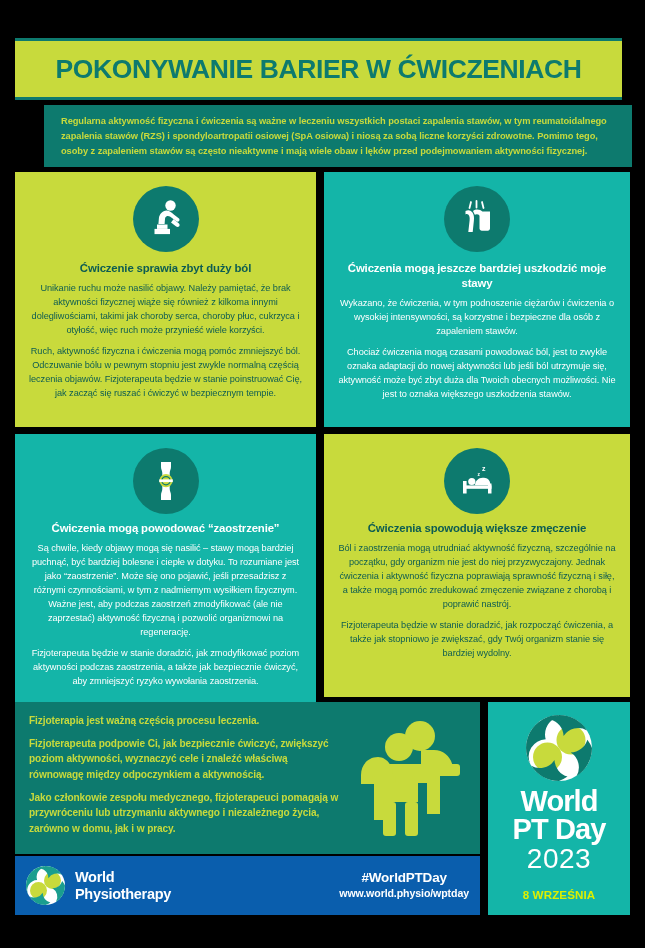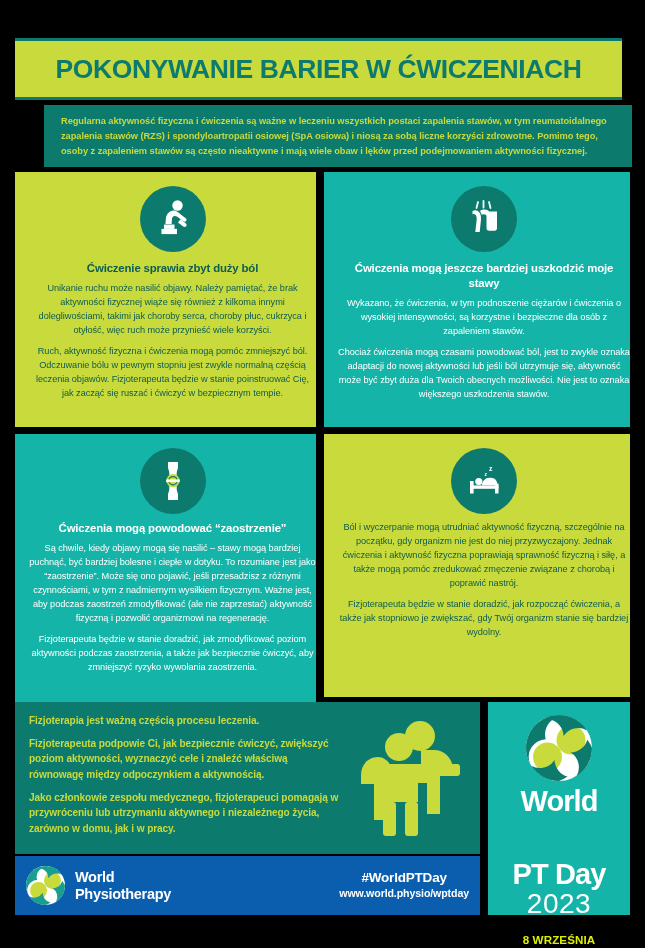--- a/index.html
+++ b/index.html
@@ -47,21 +47,21 @@
     color:#c8da3c;
     font-size:9.3px;
     font-weight:bold;
     line-height:1.62;
     letter-spacing:-0.07px;
   }
 
   
   .card {
     position:absolute;
-    padding:14px 0 10px 14px;
+    padding:14px 14px 10px 14px;
     display:flex;
     flex-direction:column;
     align-items:center;
   }
   .card-tl { left:15px;  top:172px; width:301px; height:255px; background:#c8da3c; }
   .card-tr { left:324px; top:172px; width:306px; height:255px; background:#14b5a8; }
   .card-bl { left:15px;  top:434px; width:301px; height:326px; background:#14b5a8; }
   .card-br { left:324px; top:434px; width:306px; height:263px; background:#c8da3c; }
 
   .icon-circle {
@@ -158,21 +158,21 @@
     align-items:center;
     padding-top:11px;
   }
   .wptday-globe { width:70px; height:70px; }
   .wptday-world {
     color:#ffffff; font-size:29px; font-weight:bold;
     line-height:0.98; letter-spacing:-0.9px; margin-top:4px;
   }
   .wptday-ptday {
     color:#ffffff; font-size:29px; font-weight:bold;
-    line-height:1.0; letter-spacing:-0.9px;margin-top:45px;
+    line-height:1.0; letter-spacing:-0.9px;
   }
   .wptday-year {
     color:#ffffff; font-size:28px; font-weight:normal;
     line-height:1.05; letter-spacing:0.5px;
   }
   .wptday-date {
     color:#ddf000; font-size:11.6px; font-weight:bold;
     letter-spacing:0.1px; margin-top:14px;text-align:right;
   }
 </style>
@@ -242,21 +242,22 @@
       <svg width="44" height="44" viewBox="0 0 44 44">
         <text x="27" y="12" font-family="Liberation Sans, sans-serif" font-size="7" font-weight="bold" fill="#fff">z</text>
         <text x="22.5" y="16.5" font-family="Liberation Sans, sans-serif" font-size="5" font-weight="bold" fill="#fff">z</text>
         <circle cx="16.8" cy="22.5" r="3.6" fill="#fff"></circle>
         <path d="M20 26.2 c0 -4.2 3.4 -7.4 7.6 -7.4 h1.4 c3.4 0 6.2 2.8 6.2 6.2 v1.2 z" fill="#fff"></path>
         <rect x="8" y="26.4" width="28.5" height="3.4" fill="#fff"></rect>
         <rect x="8" y="22" width="3.6" height="12.5" fill="#fff"></rect>
         <rect x="33" y="24.5" width="3.5" height="10" fill="#fff"></rect>
       </svg>
     </div>
-    <div class="card-body dark-text">Ból i wyczerpanie mogą utrudniać aktywność fizyczną, szczególnie na początku, gdy organizm nie jest do niej przyzwyczajony. Jednak ćwiczenia i aktywność fizyczna poprawiają sprawność fizyczną i siłę, a także mogą pomóc zredukować zmęczenie związane z chorobą i poprawić nastrój.</div>
+    <div class="card-title dark-title">Ćwiczenia spowodują większe zmęczenie</div>
+    <div class="card-body dark-text">Ból i zaostrzenia mogą utrudniać aktywność fizyczną, szczególnie na początku, gdy organizm nie jest do niej przyzwyczajony. Jednak ćwiczenia i aktywność fizyczna poprawiają sprawność fizyczną i siłę, a także mogą pomóc zredukować zmęczenie związane z chorobą i poprawić nastrój.</div>
     <div class="card-body dark-text">Fizjoterapeuta będzie w stanie doradzić, jak rozpocząć ćwiczenia, a także jak stopniowo je zwiększać, gdy Twój organizm stanie się bardziej wydolny.</div>
   </div>
 
   <div class="cta">
     <div class="cta-text-col">
       <p>Fizjoterapia jest ważną częścią procesu leczenia.</p>
       <p>Fizjoterapeuta podpowie Ci, jak bezpiecznie ćwiczyć, zwiększyć poziom aktywności, wyznaczyć cele i znaleźć właściwą równowagę między odpoczynkiem a aktywnością.</p>
       <p>Jako członkowie zespołu medycznego, fizjoterapeuci pomagają w przywróceniu lub utrzymaniu aktywnego i niezależnego życia, zarówno w domu, jak i w pracy.</p>
     </div>
     <div class="cta-figure">

